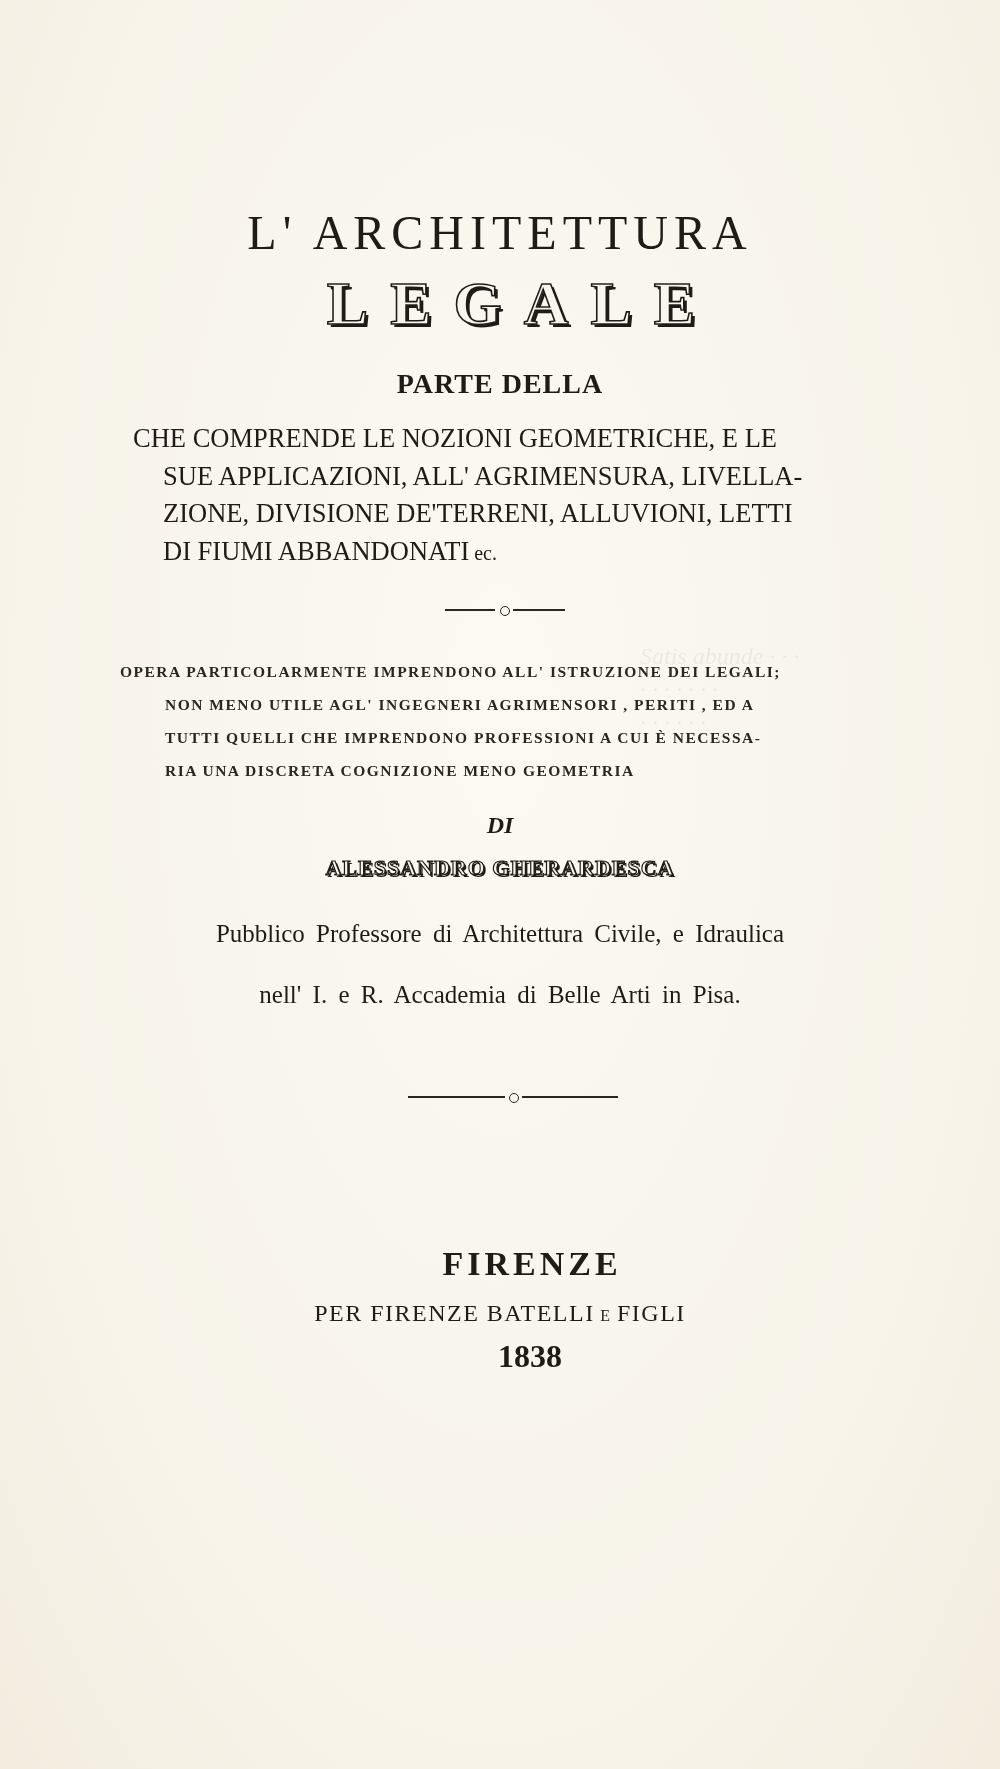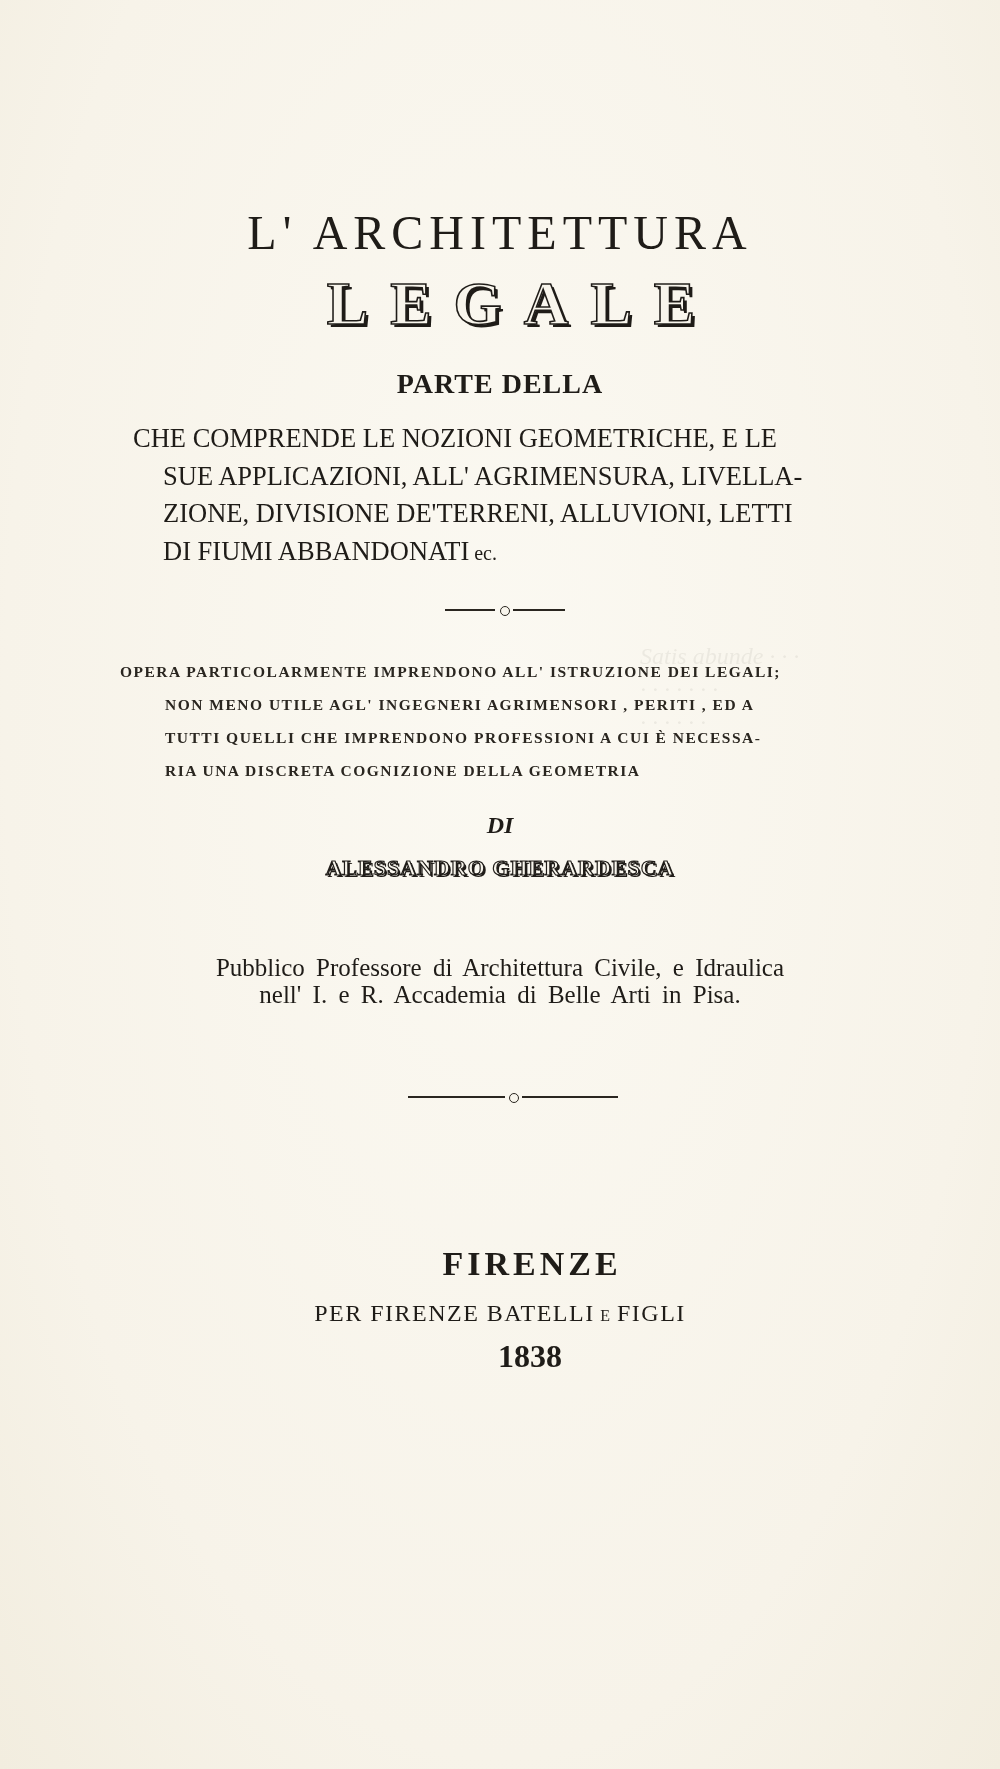--- a/index.html
+++ b/index.html
@@ -21,21 +21,21 @@
   .sub .small { font-size:20px; }
   .orn { position:absolute; height:10px; }
   .orn .bar { position:absolute; top:4px; height:2px; background:#2a2620; }
   .orn .dot { position:absolute; top:1px; width:8px; height:8px; border-radius:50%; border:1.5px solid #2a2620; background:#f8f5ec; }
   .opera { position:absolute; left:120px; width:770px; font-size:15.5px; letter-spacing:1.5px; font-weight:bold; line-height:33px; top:655px; color:#2a2620; }
   .opera div { white-space:nowrap; }
   .opera .ind { padding-left:45px; }
   .di { top:812px; font-size:24px; font-style:italic; font-weight:bold; }
   .author { top:855px; font-size:22px; font-weight:bold; letter-spacing:1px;
     color:#f8f5ec; -webkit-text-stroke:1.2px #1f1c18; text-shadow:2px 2px 0 #1f1c18; }
-  .prof1 { top:920px; font-size:25px; word-spacing:5px;margin-top:34px; }
+  .prof1 { top:920px; font-size:25px; word-spacing:5px; }
   .prof2 { top:959px; font-size:25px; word-spacing:5px;margin-top:22px; }
   .city { top:1245px; font-size:34px; font-weight:bold; letter-spacing:4px;margin-left:32px; }
   .printer { top:1300px; font-size:24px; letter-spacing:1.5px; }
   .printer .e { font-size:16px; }
   .year { top:1338px; font-size:32px; font-weight:bold;padding-left:30px; }
   .ghost { position:absolute; left:640px; top:640px; color:rgba(60,50,40,0.07); font-size:24px; line-height:33px; font-style:italic; }
 </style>
 </head>
 <body>
 
@@ -57,21 +57,21 @@
     <div class="dot" style="left:55px;"></div>
     <div class="bar" style="left:68px;width:52px;"></div>
   </div>
 
   <div class="ghost">Satis abunde · · ·<br>· · · · · · ·<br>· · · · · ·</div>
 
   <div class="opera">
     <div>OPERA PARTICOLARMENTE IMPRENDONO ALL' ISTRUZIONE DEI LEGALI;</div>
     <div class="ind">NON MENO UTILE  AGL' INGEGNERI AGRIMENSORI , PERITI , ED A</div>
     <div class="ind">TUTTI QUELLI CHE IMPRENDONO PROFESSIONI A CUI È NECESSA-</div>
-    <div class="ind">RIA UNA DISCRETA COGNIZIONE DELLA GEOMETRIA</div>
+    <div class="ind">RIA UNA DISCRETA COGNIZIONE MENO GEOMETRIA</div>
   </div>
 
   <div class="abs di" style="padding-left:0;">DI</div>
   <div class="abs author">ALESSANDRO GHERARDESCA</div>
   <div class="abs prof1">Pubblico Professore di Architettura Civile, e Idraulica</div>
   <div class="abs prof2">nell' I. e R. Accademia di Belle Arti in Pisa.</div>
 
   <div class="orn" style="left:408px;top:1092px;width:210px;">
     <div class="bar" style="left:0;width:97px;"></div>
     <div class="dot" style="left:101px;"></div>

